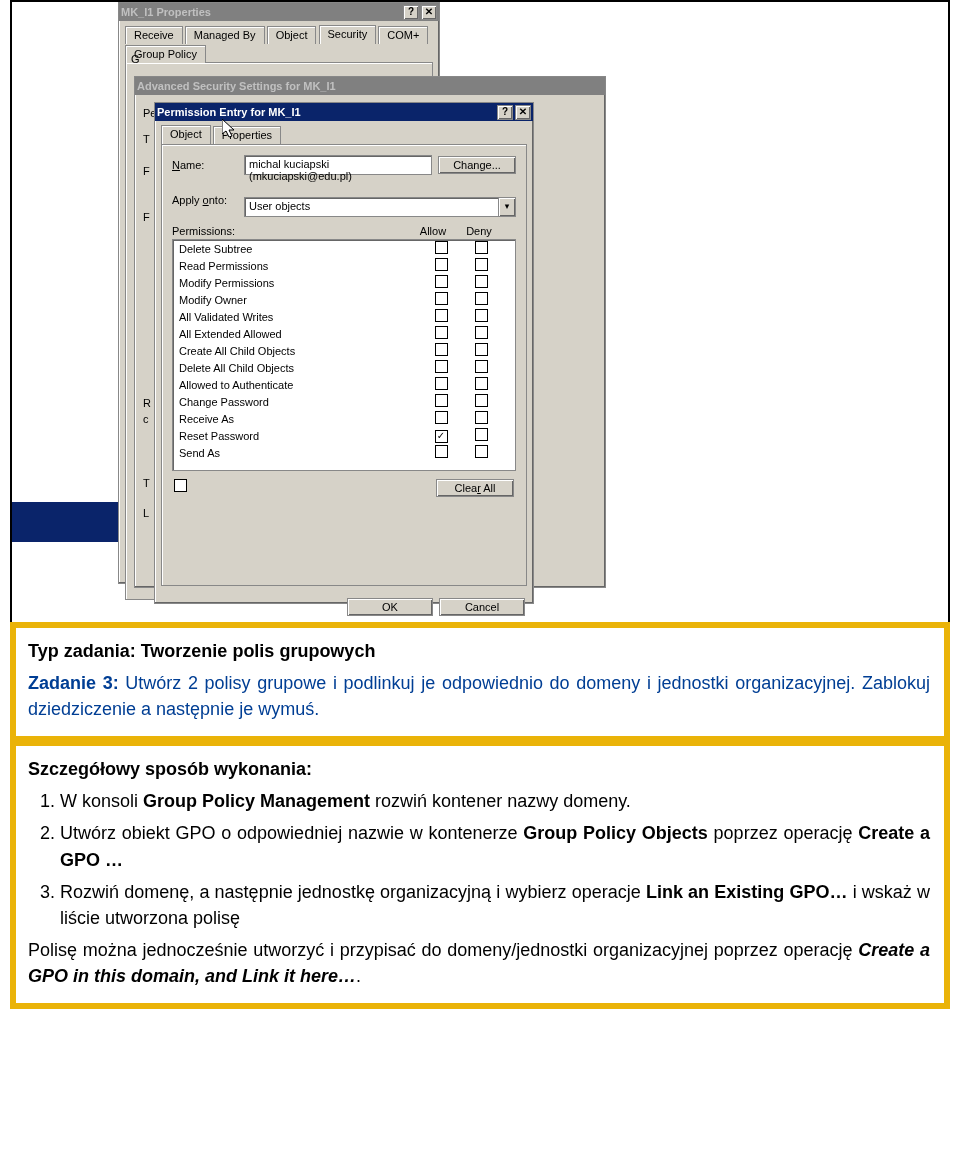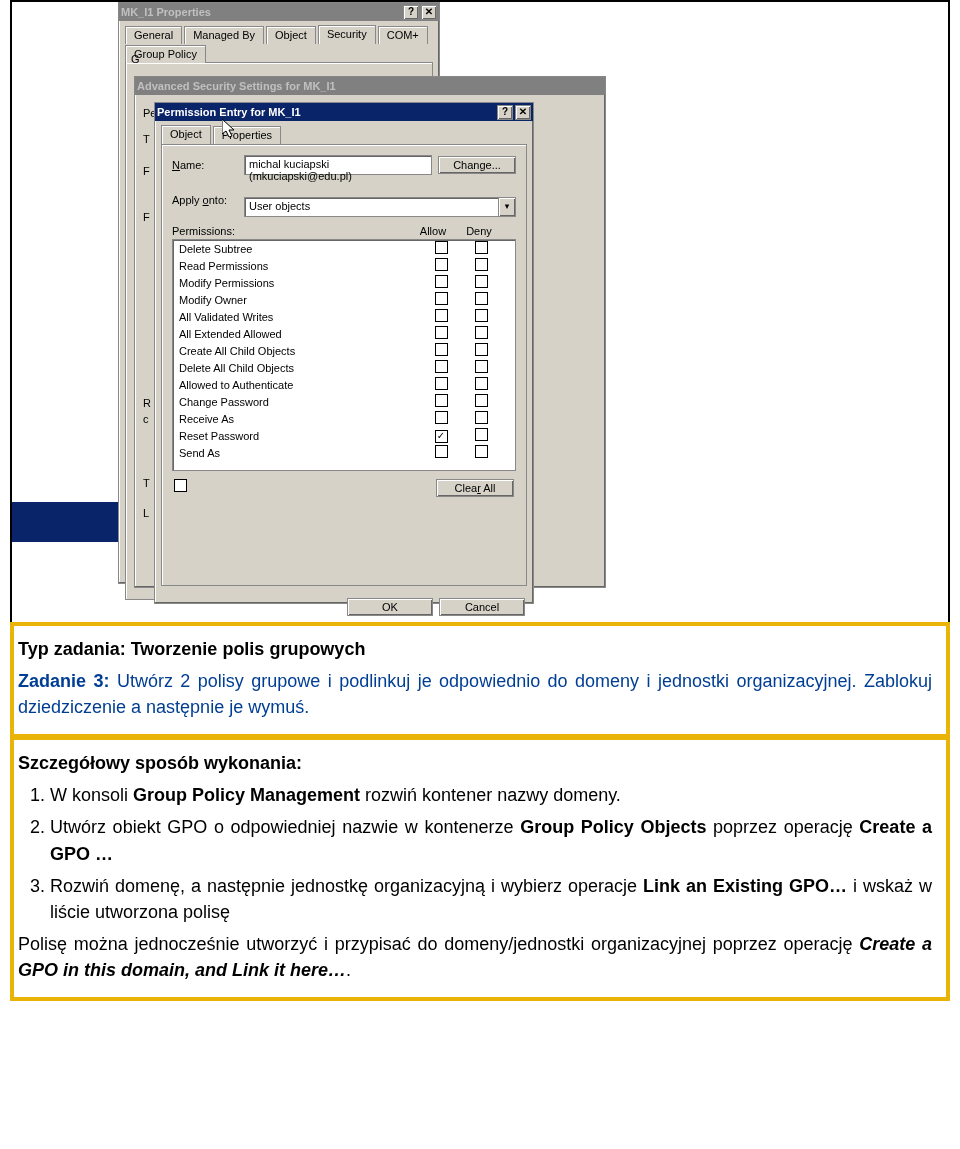--- a/index.html
+++ b/index.html
@@ -94,22 +94,22 @@
   .apply-block .txt { margin-left:6px; font-size:11px; line-height:13px; }
   .bottom-btns { display:flex; justify-content:flex-end; gap:6px; padding:6px 8px; }
   .cursor {
     position:absolute; width:16px; height:22px; pointer-events:none;
   }
   
   .blue-stub { position:absolute; left:0; bottom:80px; width:160px; height:40px; background:#0a246a; }
 
   
   .textbox {
-    border: 4px solid #eab308;
-    padding: 10px 14px 14px 4px;
+    border: 6px solid #eab308;
+    padding: 10px 14px 14px 12px;
     font-size: 18px;
     line-height: 1.45;
   }
   .textbox + .textbox { margin-top: -2px; }
   .b { font-weight:bold; }
   .blue { color:#003e94; }
   ol { margin: 6px 0 0 0; padding-left: 32px; }
   ol li { margin-bottom: 6px; text-align: justify; }
   .just { text-align: justify; }
 </style>
@@ -122,21 +122,21 @@
     <div class="blue-stub"></div>
 
     <div class="win" style="left:106px; top:0px; width:320px; height:580px;">
       <div class="titlebar inactive">
         <span>MK_I1 Properties</span>
         <div class="spacer"></div>
         <div class="wbtn">?</div>
         <div class="wbtn">✕</div>
       </div>
       <div class="tabs-row">
-        <span class="tab">General</span>
+        <span class="tab">Receive</span>
         <span class="tab">Managed By</span>
         <span class="tab">Object</span>
         <span class="tab active">Security</span>
         <span class="tab">COM+</span>
         <span class="tab">Group Policy</span>
       </div>
       <div class="tabs-body" style="height:520px;">
         <div style="position:absolute; left:12px; top:50px; font-size:11px;">G</div>
       </div>
     </div>

